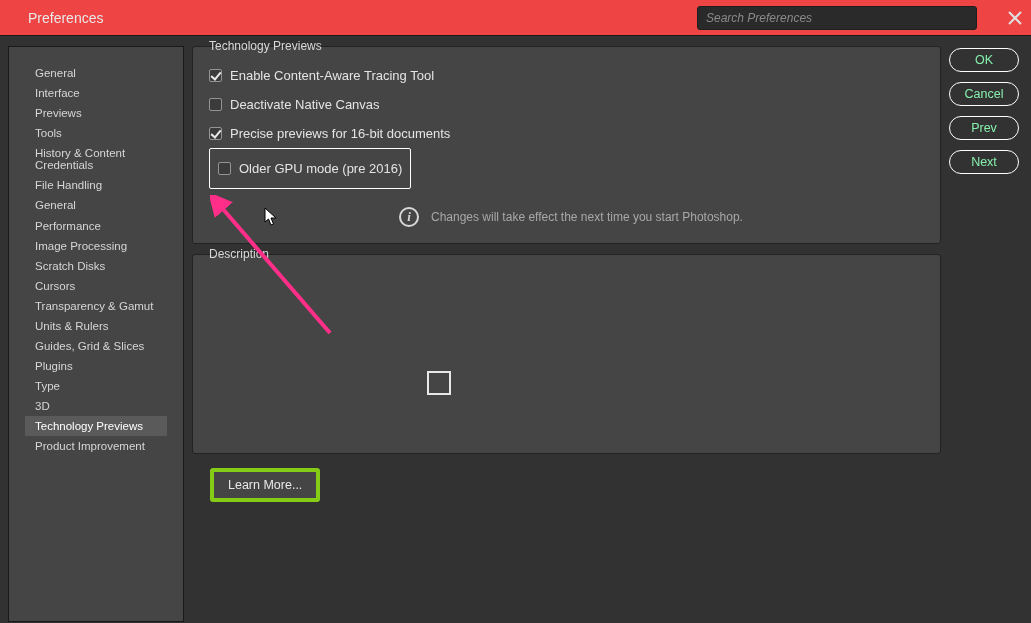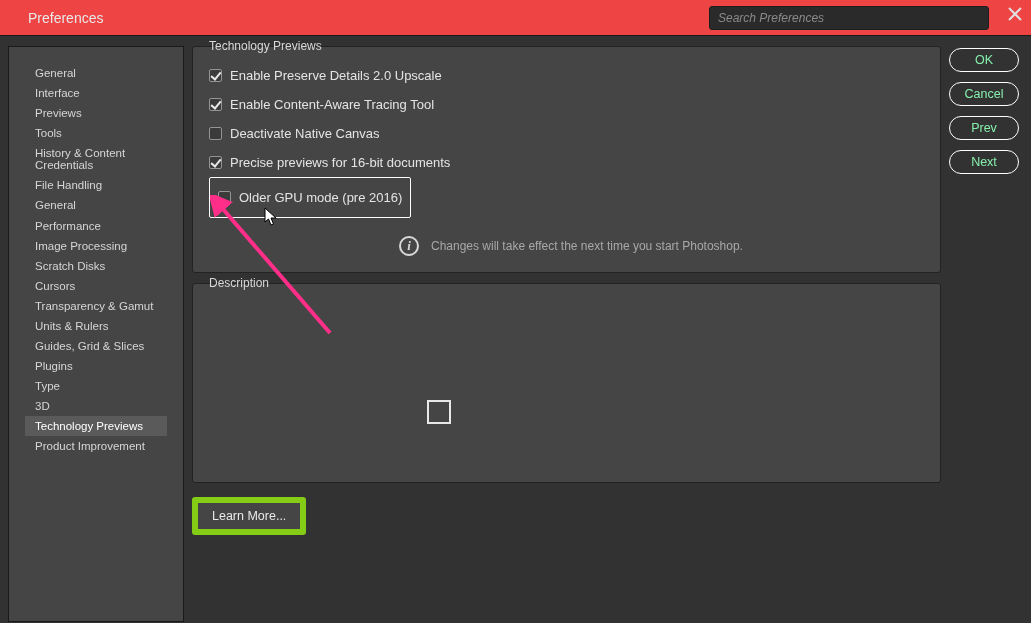--- a/index.html
+++ b/index.html
@@ -18,22 +18,22 @@
     background: #ef4444;
     display: flex;
     align-items: center;
     justify-content: space-between;
     padding: 0 8px 0 28px;
     border-bottom: 1px solid #1a1a1a;
   }
   .titlebar-title { color: #e8e8e8; font-size: 14px; }
   .search-wrap {
     display: flex;
-    align-items: flex-start;
-    gap: 18px;
+    align-items: center;
+    gap: 30px;
   }
   .search-input {
     width: 280px;
     height: 24px;
     background: #2a2a2a;
     border: 1px solid #1e1e1e;
     border-radius: 3px;
     color: #d8d8d8;
     padding: 0 8px;
     font-style: italic;
@@ -154,27 +154,28 @@
   }
   .desc-placeholder {
     position: absolute;
     left: 234px; top: 116px;
     width: 24px; height: 24px;
     border: 2px solid #e8e8e8;
   }
   .learn-more {
     display: inline-block;
     background: #454545;
-    border: 6px solid #84cc16;
+    border: 4px solid #84cc16;
     border-radius: 3px;
     color: #e8e8e8;
     padding: 6px 14px;
     font-size: 12.5px;
     cursor: pointer;
     margin-top: 4px;
+    margin-left: 18px;
   }
   .right-buttons {
     width: 70px;
     display: flex;
     flex-direction: column;
     gap: 10px;
     margin-top: 2px;
   }
   .pill-btn {
     border: 1px solid #ffffff;
@@ -240,23 +241,20 @@
       <div class="sidebar-item">3D</div>
       <div class="sidebar-item selected">Technology Previews</div>
       <div class="sidebar-item">Product Improvement</div>
     </div>
 
   <div class="main">
     <div class="group">
       <span class="group-legend">Technology Previews</span>
       <div id="options"><div class="check-row">
             <span class="checkbox checked"></span>
-            <span>Enable Preserve Details 2.0 Upscale</span>
-          </div><div class="check-row">
-            <span class="checkbox checked"></span>
             <span>Enable Content-Aware Tracing Tool</span>
           </div><div class="check-row">
             <span class="checkbox"></span>
             <span>Deactivate Native Canvas</span>
           </div><div class="check-row">
             <span class="checkbox checked"></span>
             <span>Precise previews for 16-bit documents</span>
           </div><div class="highlight-row">
             <div class="check-row">
               <span class="checkbox"></span>

